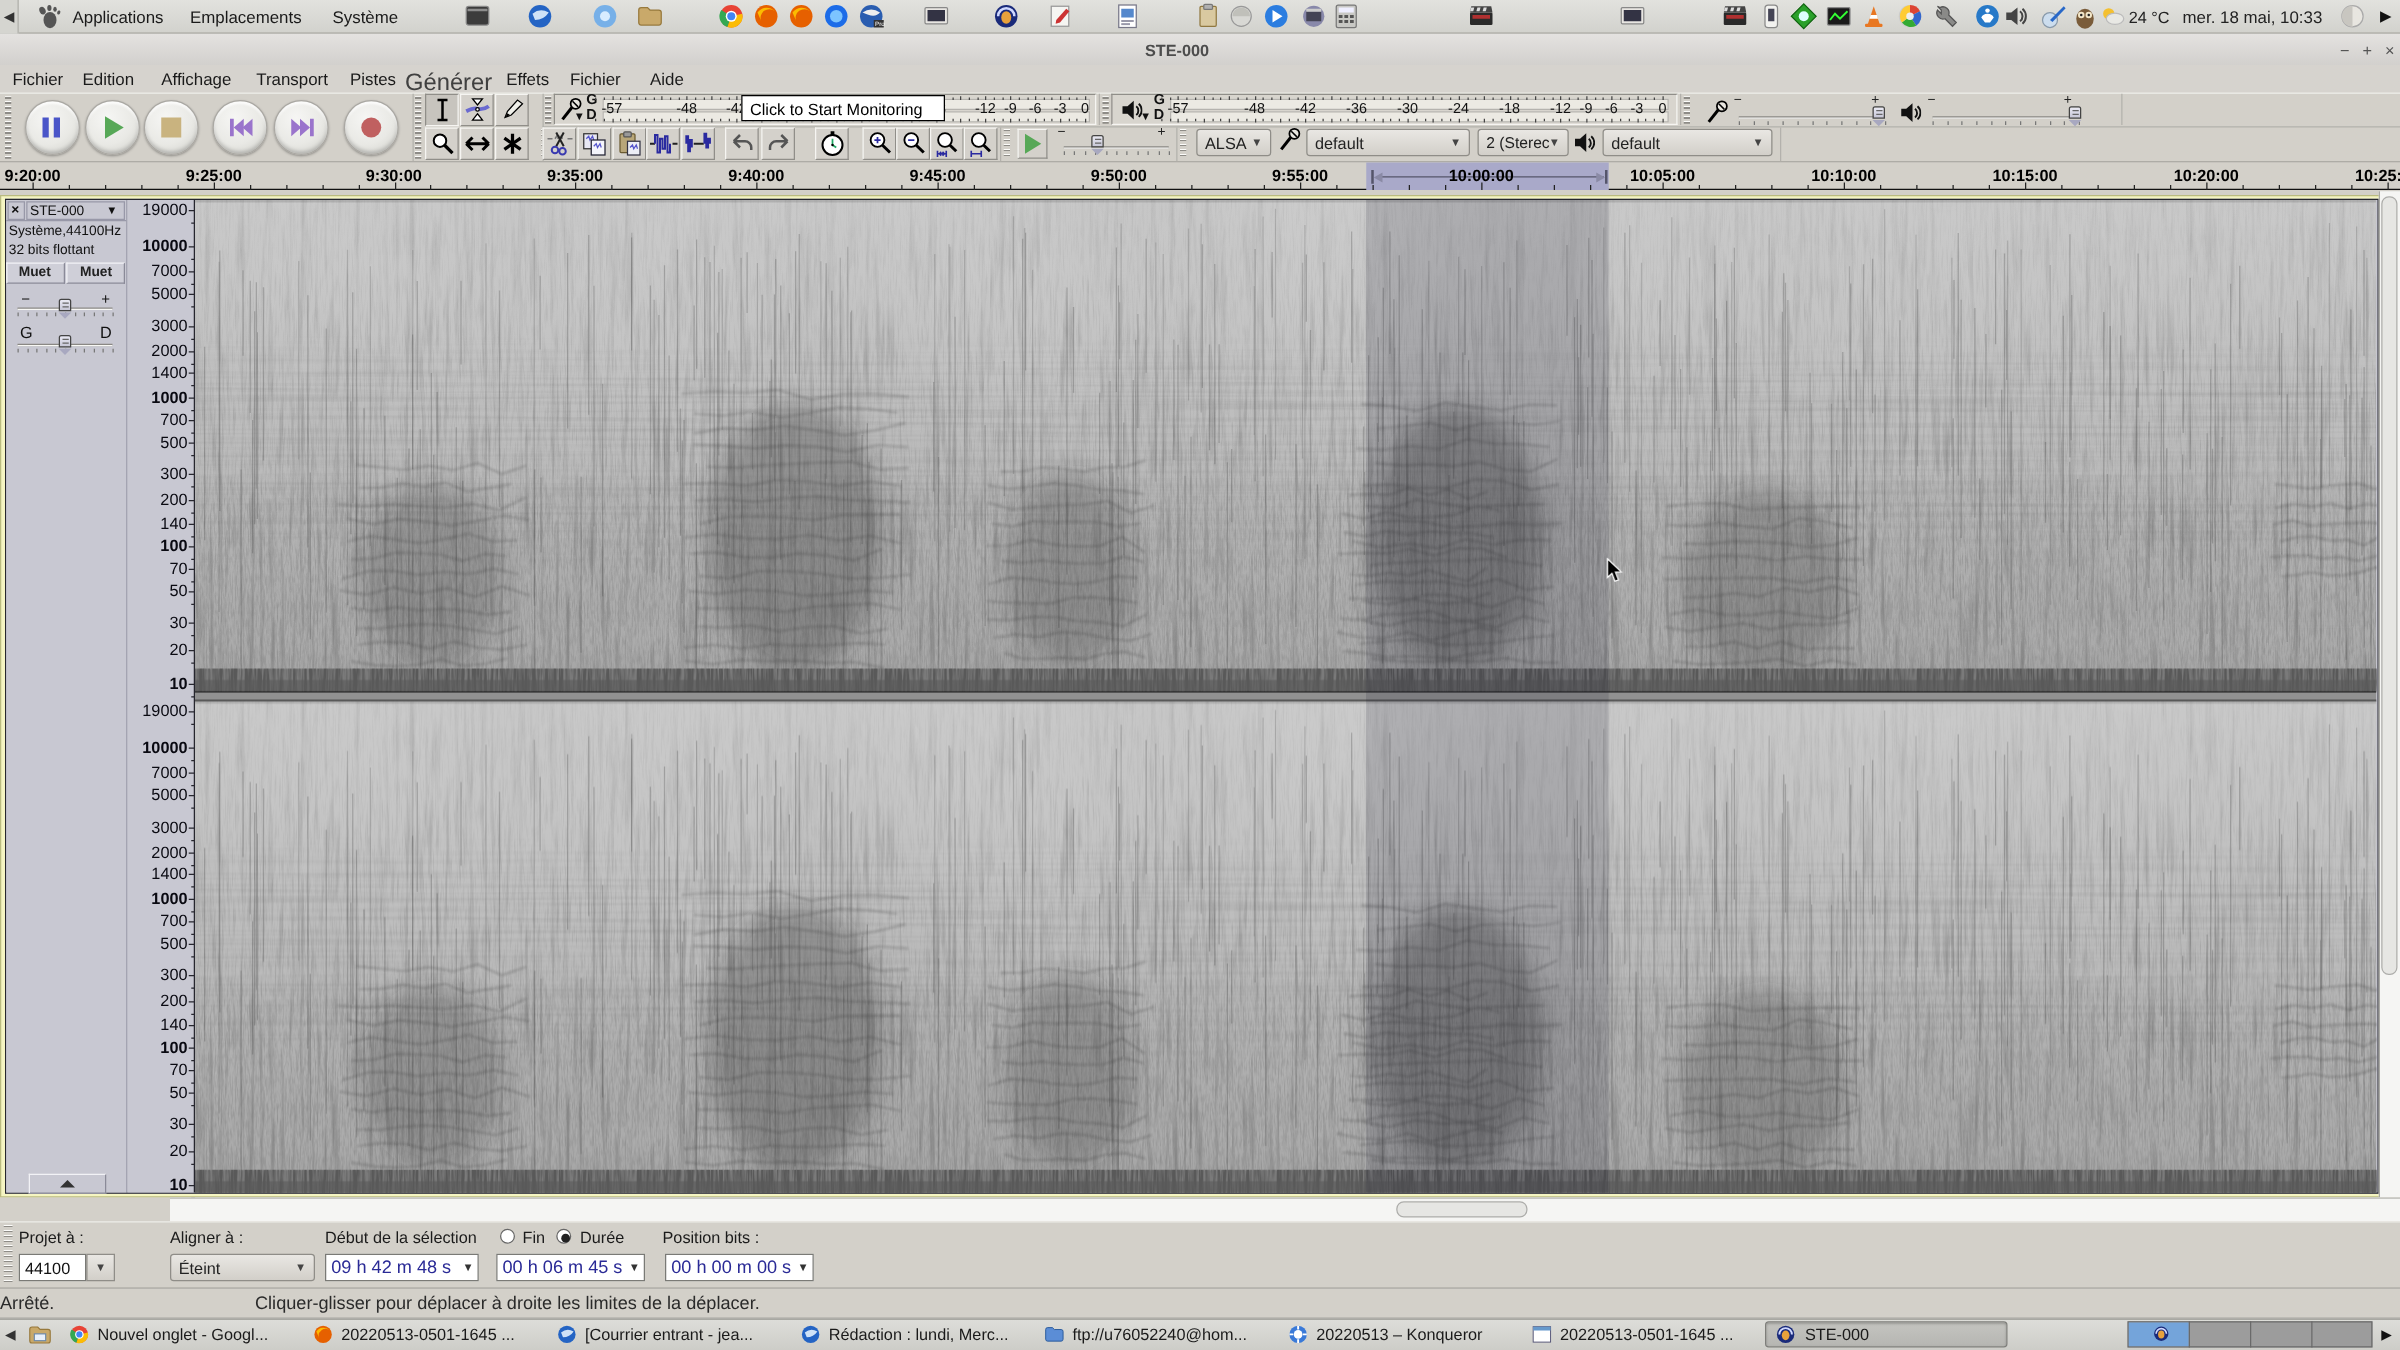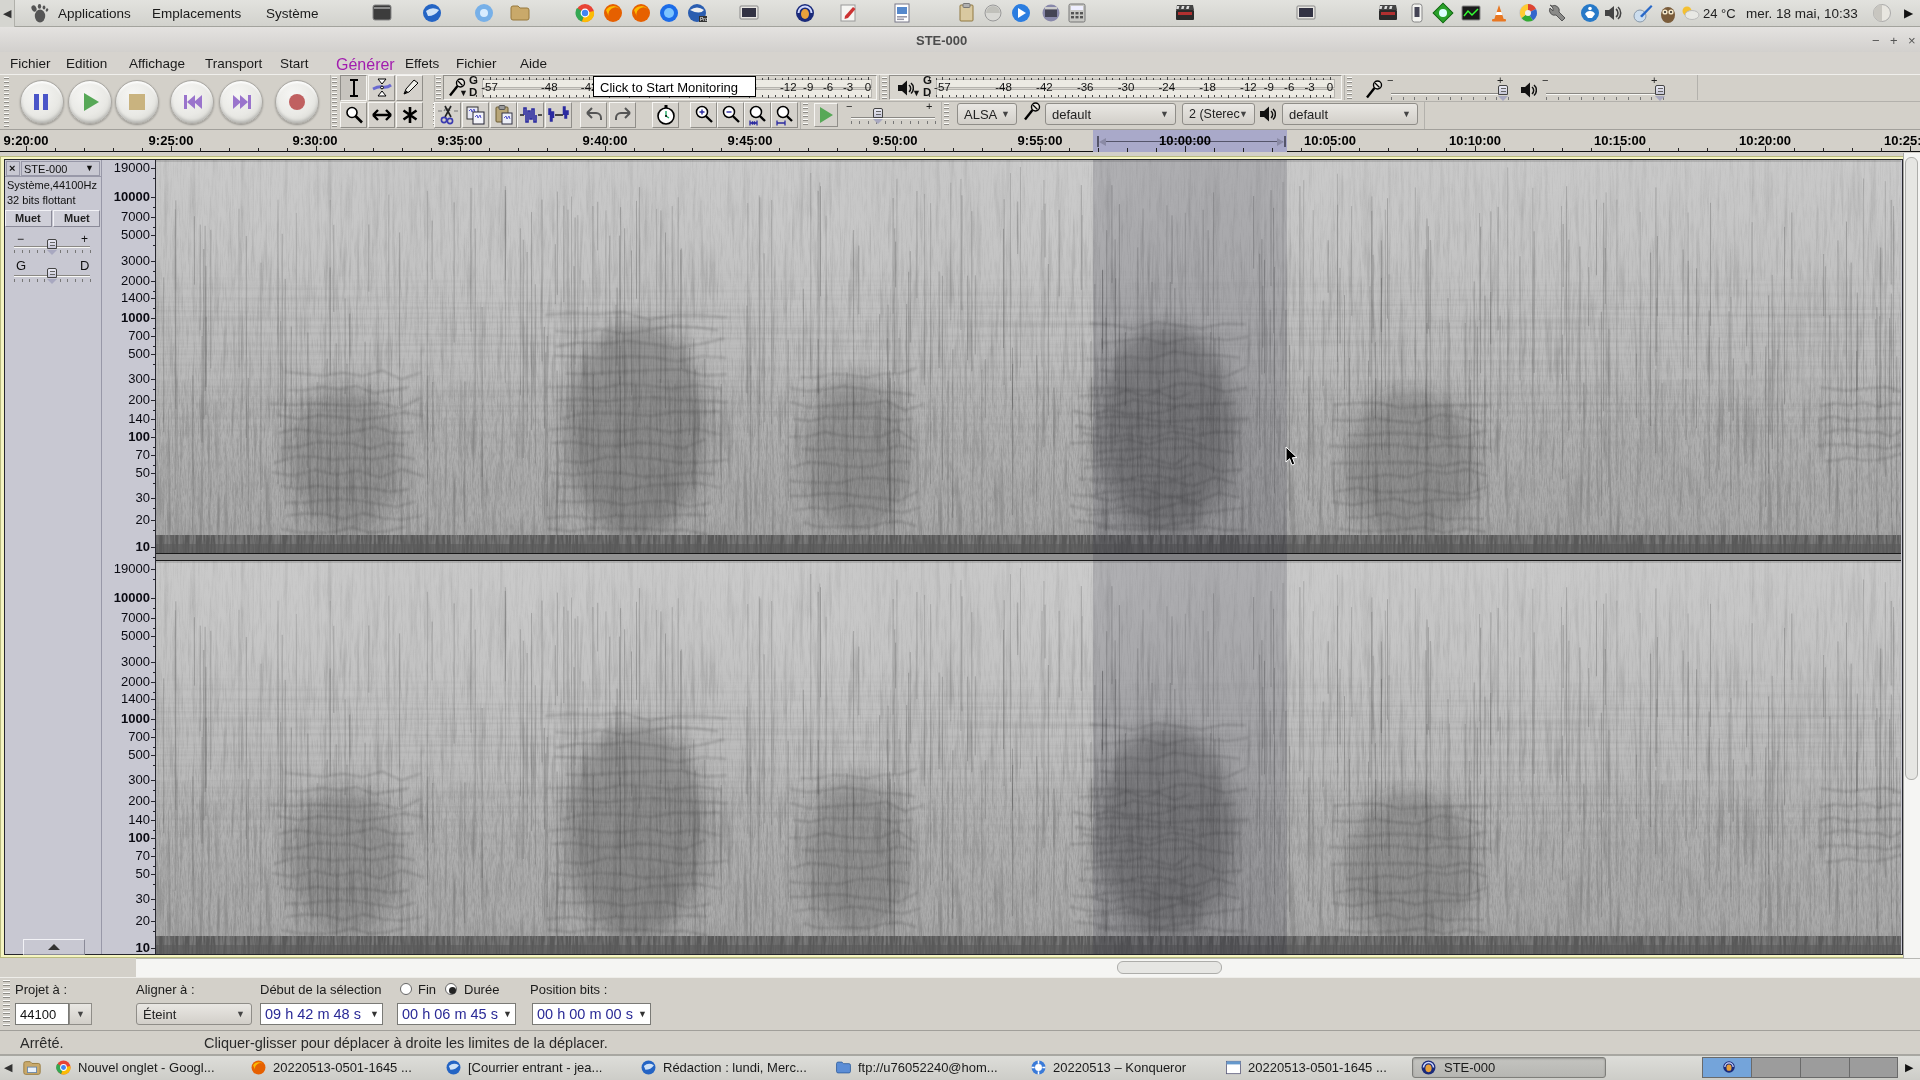--- a/index.html
+++ b/index.html
@@ -197,22 +197,22 @@
 <div class="ab" style="left:0;top:27px;width:1920px;height:25px;background:linear-gradient(#e4e2e0,#d2d0cd)"></div>
 <div class="t" style="left:916px;top:33px;font-size:13px;font-weight:bold;color:#4c4c4c">STE-000</div>
 <div class="t" style="left:1872px;top:33px;font-size:13px;color:#555">−</div>
 <div class="t" style="left:1890px;top:33px;font-size:13px;color:#555">+</div>
 <div class="t" style="left:1908px;top:33px;font-size:13px;color:#555">×</div>
 <div class="ab" style="left:0;top:52px;width:1920px;height:22px;background:#d6d3ce"></div>
 <div class="t" style="left:10px;top:56px;font-size:13.5px;color:#1a1a1a">Fichier</div>
 <div class="t" style="left:66px;top:56px;font-size:13.5px;color:#1a1a1a">Edition</div>
 <div class="t" style="left:129px;top:56px;font-size:13.5px;color:#1a1a1a">Affichage</div>
 <div class="t" style="left:205px;top:56px;font-size:13.5px;color:#1a1a1a">Transport</div>
-<div class="t" style="left:280px;top:56px;font-size:13.5px;color:#1a1a1a">Start</div>
-<div class="t" style="left:336px;top:56px;font-size:16px;color:#a21caf">Générer</div>
+<div class="t" style="left:280px;top:56px;font-size:13.5px;color:#1a1a1a">Pistes</div>
+<div class="t" style="left:324px;top:56px;font-size:19px;color:#404040">Générer</div>
 <div class="t" style="left:405px;top:56px;font-size:13.5px;color:#1a1a1a">Effets</div>
 <div class="t" style="left:456px;top:56px;font-size:13.5px;color:#1a1a1a">Fichier</div>
 <div class="t" style="left:520px;top:56px;font-size:13.5px;color:#1a1a1a">Aide</div>
 <div class="ab" style="left:0;top:74px;width:1920px;height:56px;background:#d3d0c9;border-top:1px solid #f0efec;border-bottom:1px solid #a2a09b"></div>
 <div class="ab gripv" style="left:4px;top:77px;width:5px;height:50px"></div>
 <div class="ab gripv" style="left:332px;top:77px;width:5px;height:50px"></div>
 <div class="ab gripv" style="left:436px;top:77px;width:5px;height:22px"></div>
 <div class="ab gripv" style="left:882px;top:77px;width:5px;height:22px"></div>
 <div class="ab gripv" style="left:1347px;top:77px;width:5px;height:22px"></div>
 <div class="ab gripv" style="left:433px;top:103px;width:5px;height:24px"></div>
@@ -1146,21 +1146,21 @@
 <div class="ab" style="left:260px;top:1003px;width:123px;height:22px;background:#fff;border:1px solid #7a7a76"></div>
 <div class="t" style="left:265px;top:1006px;font-size:14.5px;color:#2a2a96">09 h 42 m 48 s</div>
 <div class="t" style="left:370px;top:1009px;font-size:9px;color:#333">▼</div>
 <div class="ab" style="left:397px;top:1003px;width:119px;height:22px;background:#fff;border:1px solid #7a7a76"></div>
 <div class="t" style="left:402px;top:1006px;font-size:14.5px;color:#2a2a96">00 h 06 m 45 s</div>
 <div class="t" style="left:503px;top:1009px;font-size:9px;color:#333">▼</div>
 <div class="ab" style="left:532px;top:1003px;width:119px;height:22px;background:#fff;border:1px solid #7a7a76"></div>
 <div class="t" style="left:537px;top:1006px;font-size:14.5px;color:#2a2a96">00 h 00 m 00 s</div>
 <div class="t" style="left:638px;top:1009px;font-size:9px;color:#333">▼</div>
 <div class="ab" style="left:0;top:1031px;width:1920px;height:24px;background:#d3d0c9;border-bottom:1px solid #a8a6a1"></div>
-<div class="t" style="left:20px;top:1035px;font-size:14.5px;color:#2a2a2a">Arrêté.</div>
+<div class="t" style="left:0;top:1035px;font-size:14.5px;color:#2a2a2a">Arrêté.</div>
 <div class="t" style="left:204px;top:1035px;font-size:14.5px;color:#2a2a2a">Cliquer-glisser pour déplacer à droite les limites de la déplacer.</div>
 <div class="ab" style="left:0;top:1055px;width:1920px;height:25px;background:linear-gradient(#ddddd9,#cdcdc8);border-top:1px solid #a8a8a2"></div>
 <div class="t" style="left:4px;top:1061px;font-size:11px;color:#333">◀</div>
 <svg class="ab" style="left:22px;top:1058px" width="20" height="20" viewBox="0 0 22 22">
     <path d="M2 6 q0 -2 2 -2 h5 l2 2 h7 q2 0 2 2 v8 q0 2 -2 2 H4 q-2 0 -2 -2 Z" fill="#c9a96a" stroke="#97793c"></path>
     <rect x="6" y="10" width="10" height="6" fill="#e8f0fa" stroke="#6a88aa"></rect>
   </svg>
 <svg class="ab" style="left:55px;top:1059px" width="17" height="17" viewBox="0 0 22 22">
     <circle cx="11" cy="11" r="9" fill="#e84335"></circle>
     <path d="M11 11 L3 6 A9 9 0 0 0 8 19.6 Z" fill="#34a853"></path>

